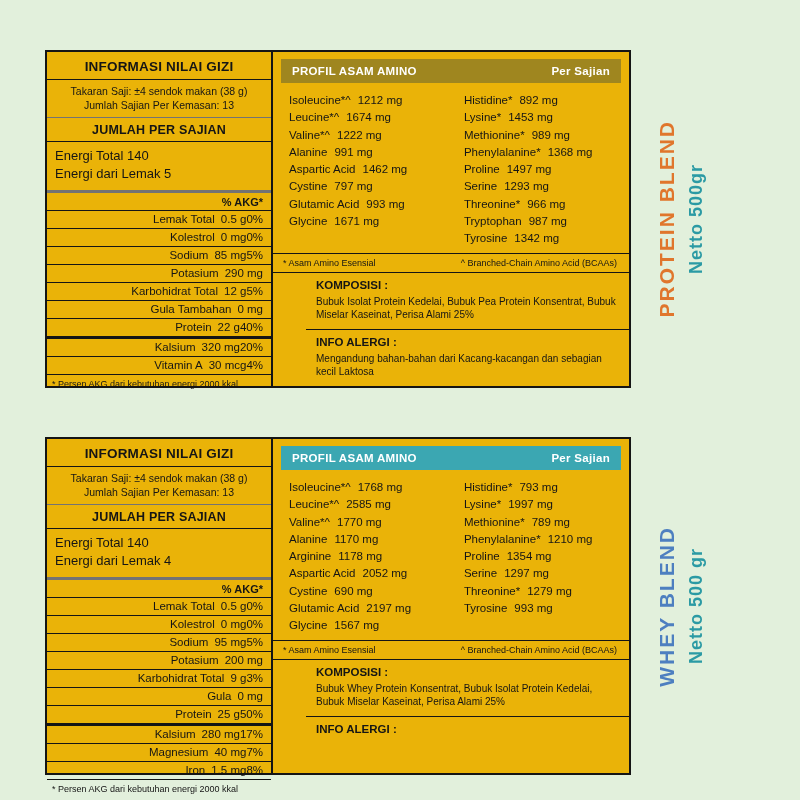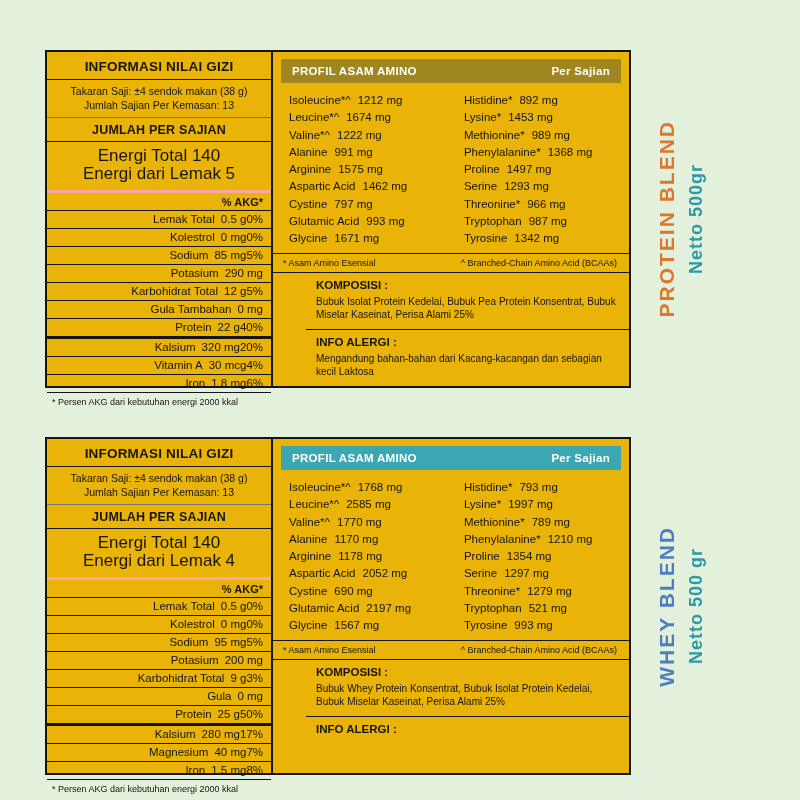--- a/index.html
+++ b/index.html
@@ -13,21 +13,21 @@
   .panel.bottom { top:437px; }
 
   
   .nutrition { width:226px; border-right:2px solid #151515; display:flex; flex-direction:column; }
   .nf-title { font-weight:bold; font-size:13.5px; text-align:center; padding:7px 4px 5px;
               border-bottom:1px solid #151515; letter-spacing:.2px; }
   .nf-serving { font-size:10.5px; text-align:center; padding:4px 2px 5px; line-height:14px;
               border-bottom:1px solid #737373; }
   .nf-persajian { font-weight:bold; font-size:12.5px; text-align:center; padding:5px 0 4px;
               border-bottom:1px solid #151515; letter-spacing:.2px; }
-  .nf-energy { font-size:17px; padding:5px 8px 7px; line-height:18px; border-bottom:3px solid #fca5a5;text-align:center; }
+  .nf-energy { font-size:13px; padding:5px 8px 7px; line-height:18px; border-bottom:3px solid #737373; }
   .nf-akg { font-size:11px; font-weight:bold; text-align:right; padding:3px 8px 2px;
               border-bottom:1px solid #151515; }
   .nf-rows .nf-row + .nf-row { border-top:1px solid #151515; }
   .nf-row { display:flex; justify-content:flex-end; align-items:baseline;
             font-size:11.5px; line-height:13px; padding:2px 8px; white-space:nowrap; }
   .nf-row.indent { padding-left:17px; }
   .nf-row .amt { margin-left:6px; }
   .nf-dv { font-weight:normal; }
   .minerals { border-top:3px solid #151515; }
   .nf-foot { margin-top:auto; border-top:1px solid #151515; font-size:9px; padding:4px 5px 5px; }
@@ -117,45 +117,40 @@
           <div class="nf-row">
             <span class="nf-name"><span>Kalsium</span><span class="amt">320 mg</span></span>
             <span class="nf-dv">20%</span>
           </div>
 
           <div class="nf-row">
             <span class="nf-name"><span>Vitamin A</span><span class="amt">30 mcg</span></span>
             <span class="nf-dv">4%</span>
           </div>
 
-          <div class="nf-row">
-            <span class="nf-name"><span>Iron</span><span class="amt">1.8 mg</span></span>
-            <span class="nf-dv">6%</span>
-          </div>
         </div>
       <div class="nf-foot">* Persen AKG dari kebutuhan energi 2000 kkal</div>
     </div>
 
     <div class="amino">
       <div class="amino-header" style="background-color: rgb(159, 134, 31);">
         <span>PROFIL ASAM AMINO</span>
         <span>Per Sajian</span>
       </div>
       <div class="amino-cols">
         <div class="amino-col">
 
             <div class="amino-row"><span>Isoleucine*^</span><span class="mg">1212 mg</span></div>
 
             <div class="amino-row"><span>Leucine*^</span><span class="mg">1674 mg</span></div>
 
             <div class="amino-row"><span>Valine*^</span><span class="mg">1222 mg</span></div>
 
             <div class="amino-row"><span>Alanine</span><span class="mg">991 mg</span></div>
 
-            <div class="amino-row"><span>Arginine</span><span class="mg">1575 mg</span></div>
 
             <div class="amino-row"><span>Aspartic Acid</span><span class="mg">1462 mg</span></div>
 
             <div class="amino-row"><span>Cystine</span><span class="mg">797 mg</span></div>
 
             <div class="amino-row"><span>Glutamic Acid</span><span class="mg">993 mg</span></div>
 
             <div class="amino-row"><span>Glycine</span><span class="mg">1671 mg</span></div>
           </div>
         <div class="amino-col second">
@@ -304,21 +299,20 @@
             <div class="amino-row"><span>Methionine*</span><span class="mg">789 mg</span></div>
 
             <div class="amino-row"><span>Phenylalanine*</span><span class="mg">1210 mg</span></div>
 
             <div class="amino-row"><span>Proline</span><span class="mg">1354 mg</span></div>
 
             <div class="amino-row"><span>Serine</span><span class="mg">1297 mg</span></div>
 
             <div class="amino-row"><span>Threonine*</span><span class="mg">1279 mg</span></div>
 
-            <div class="amino-row"><span>Tryptophan</span><span class="mg">521 mg</span></div>
 
             <div class="amino-row"><span>Tyrosine</span><span class="mg">993 mg</span></div>
           </div>
       </div>
       <div class="amino-legend">
         <span>* Asam Amino Esensial</span>
         <span>^ Branched-Chain Amino Acid (BCAAs)</span>
       </div>
       <div class="amino-section">
         <div class="amino-sec-title">KOMPOSISI :</div>

